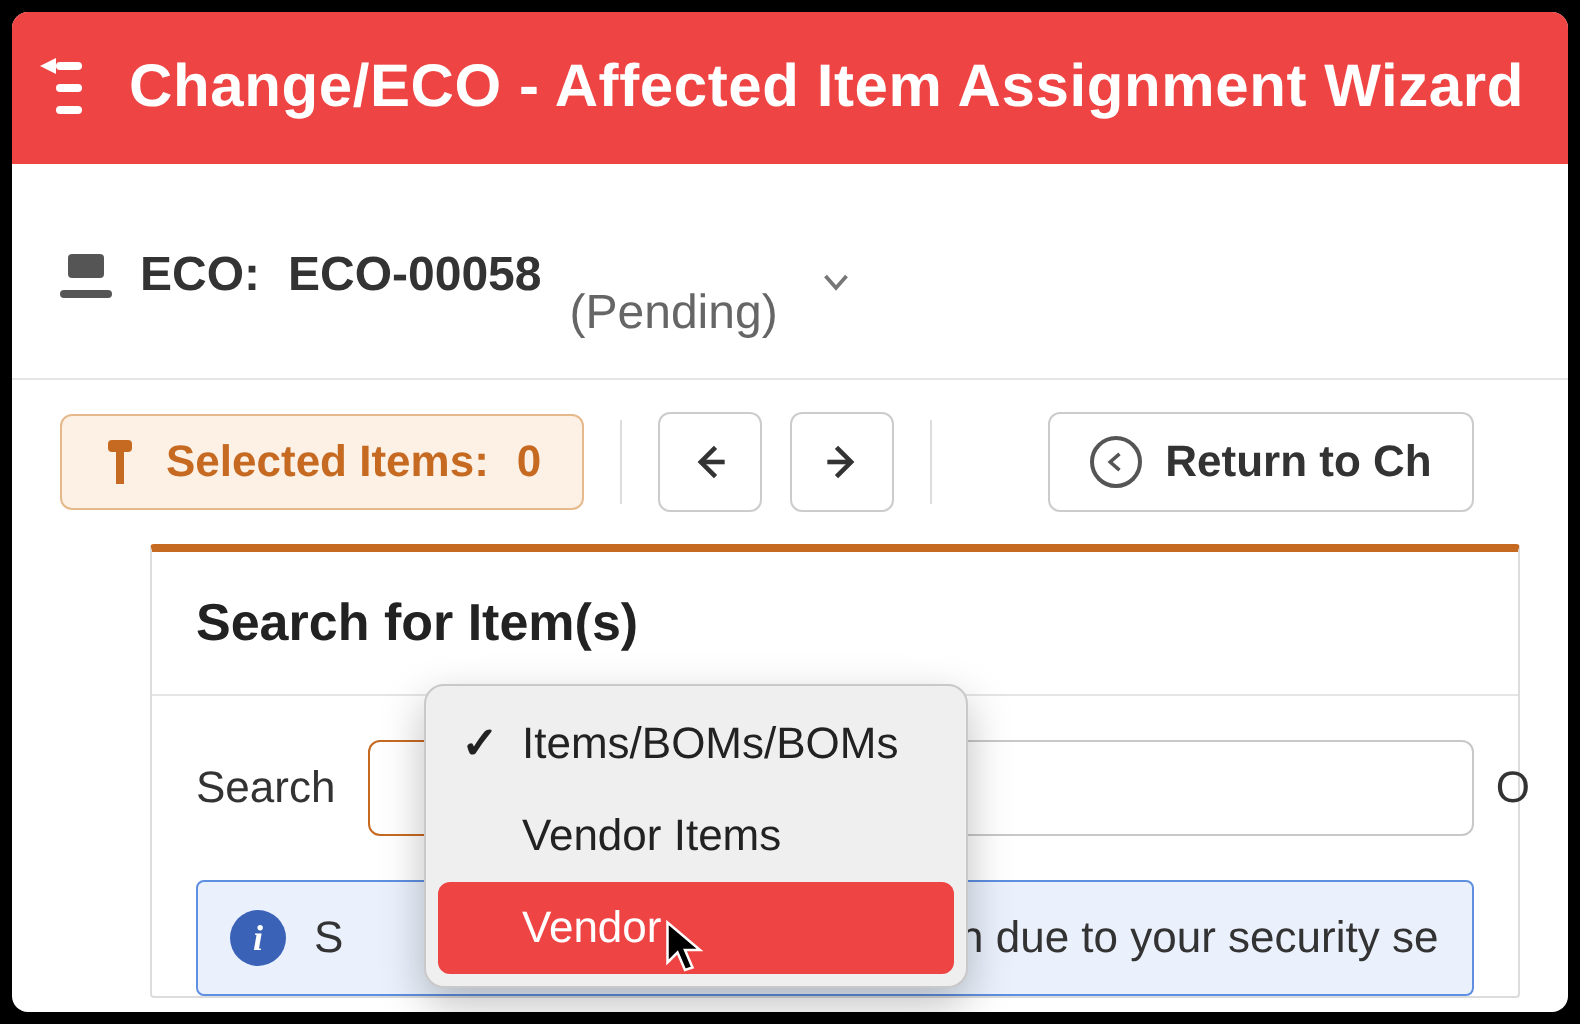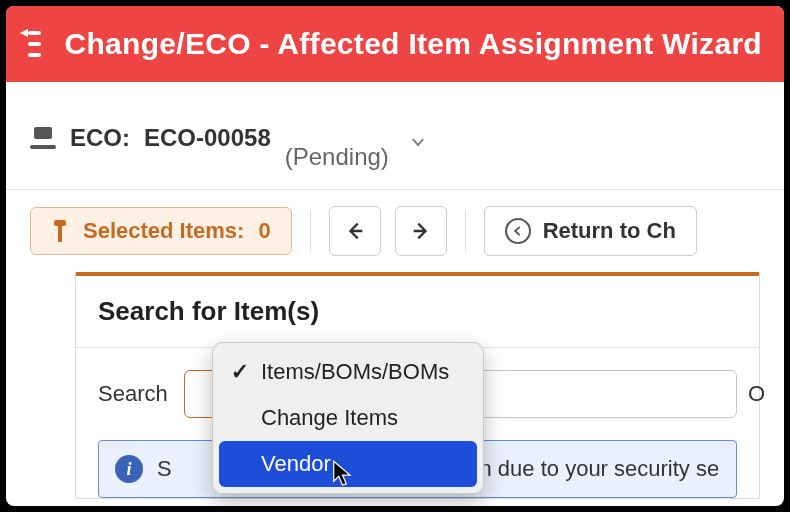--- a/index.html
+++ b/index.html
@@ -27,21 +27,21 @@
 
   
   .toolbar { padding: 16px 24px 16px 24px; display:flex; align-items:center; gap:14px; }
   .selected-pill { display:flex; align-items:center; gap:14px; background:#fdf1e6; border:1px solid #e6b98a; border-radius:6px; padding:10px 20px; color:#c66a22; font-weight:700; font-size:22px; }
   .lift-icon { width:18px; height:22px; position:relative; }
   .lift-icon::before { content:""; position:absolute; left:3px; top:0; width:12px; height:6px; background:#c66a22; border-radius:2px; }
   .lift-icon::after { content:""; position:absolute; left:7px; top:6px; width:4px; height:16px; background:#c66a22; }
   .divider { width:1px; height:42px; background:#ddd; margin:0 4px; }
   .nav-btn { width:52px; height:50px; border:1px solid #ccc; border-radius:6px; background:#fff; display:flex; align-items:center; justify-content:center; cursor:pointer; }
   .nav-btn svg { width:22px; height:22px; stroke:#333; stroke-width:2.5; fill:none; }
-  .return-btn { height:50px; border:1px solid #ccc; border-radius:6px; background:#fff; display:flex; align-items:center; gap:12px; padding:0 20px; font-size:22px; font-weight:700; color:#333; cursor:pointer; white-space:nowrap; }
+  .return-btn { height:50px; border:1px solid #ccc; border-radius:6px; background:#fff; display:flex; align-items:center; gap:12px; padding:0 20px; font-size:22px; font-weight:700; color:#333; cursor:pointer; white-space:nowrap;margin-left:40px; }
   .circle-arrow { width:26px; height:26px; border:2.5px solid #555; border-radius:50%; display:flex; align-items:center; justify-content:center; }
   .circle-arrow svg { width:14px; height:14px; stroke:#555; stroke-width:3; fill:none; }
 
   
   .panel-wrap { padding: 0 24px; }
   .panel { border:1px solid #dcdcdc; border-top:4px solid #c66a22; border-radius:2px; padding: 0; margin-left: 45px; }
   .panel-title { font-size:26px; font-weight:700; color:#222; padding:20px 22px; border-bottom:1px solid #e5e5e5; }
   .search-row { display:flex; align-items:center; gap:16px; padding:22px 22px 14px 22px; position:relative;justify-content:space-between; }
   .search-label { font-size:22px; color:#333; }
   .select-box { width:240px; height:48px; border:1px solid #c66a22; border-radius:6px; background:#fff; display:flex; align-items:center; justify-content:flex-end; padding-right:10px; cursor:pointer; }
@@ -49,21 +49,21 @@
   .select-arrows svg { width:14px; height:8px; fill:#222; }
   .text-input { flex:1; min-width:300px; height:48px; border:1px solid #c8c8c8; border-radius:6px; padding:0 14px; font-size:20px; }
   .info-row { margin:8px 22px 0 22px; border:1.5px solid #5e8fe0; border-radius:4px; background:#eaf1fc; padding:14px 16px; display:flex; align-items:center; gap:14px; font-size:22px; color:#333; overflow:hidden; white-space:nowrap; }
   .info-icon { width:28px; height:28px; border-radius:50%; background:#3a63b8; color:#fff; display:flex; align-items:center; justify-content:center; font-family:Georgia,serif; font-style:italic; font-weight:700; font-size:18px; flex-shrink:0; }
   .rhs-o { position:absolute; right:-6px; font-size:22px; color:#333; }
 
   
   .dropdown { position:absolute; left:136px; top:-6px; width:272px; background:#efefef; border:1px solid #c9c9c9; border-radius:10px; box-shadow:0 8px 22px rgba(0,0,0,.25); padding:6px 6px; z-index:50; }
   .dropdown-item { display:flex; align-items:center; gap:10px; padding:10px 10px; font-size:22px; color:#222; border-radius:6px; cursor:pointer; }
   .dropdown-item .chk { width:22px; display:inline-block; text-align:center; font-weight:700; }
-  .dropdown-item.highlight { background:#1d4ed8; color:#fff; }
+  .dropdown-item.highlight { background:#ef4444; color:#fff; }
   .dropdown-item.highlight .chk { visibility:hidden; }
 
   
   .cursor { position:absolute; left:326px; top:454px; z-index:100; }
   .cursor svg { width:26px; height:30px; }
 </style>
 </head>
 <body>
 
 <div class="frame">
@@ -138,21 +138,21 @@
         <input class="text-input" type="text" style="">
         <span class="rhs-o">O</span>
 
         <div class="dropdown">
           <div class="dropdown-item">
             <span class="chk">✓</span>
             <span>Items/BOMs/BOMs</span>
           </div>
           <div class="dropdown-item">
             <span class="chk"></span>
-            <span>Change Items</span>
+            <span>Vendor Items</span>
           </div>
           <div class="dropdown-item highlight">
             <span class="chk"></span>
             <span>Vendor</span>
           </div>
         </div>
       </div>
 
       <div class="info-row">
         <span class="info-icon">i</span>

